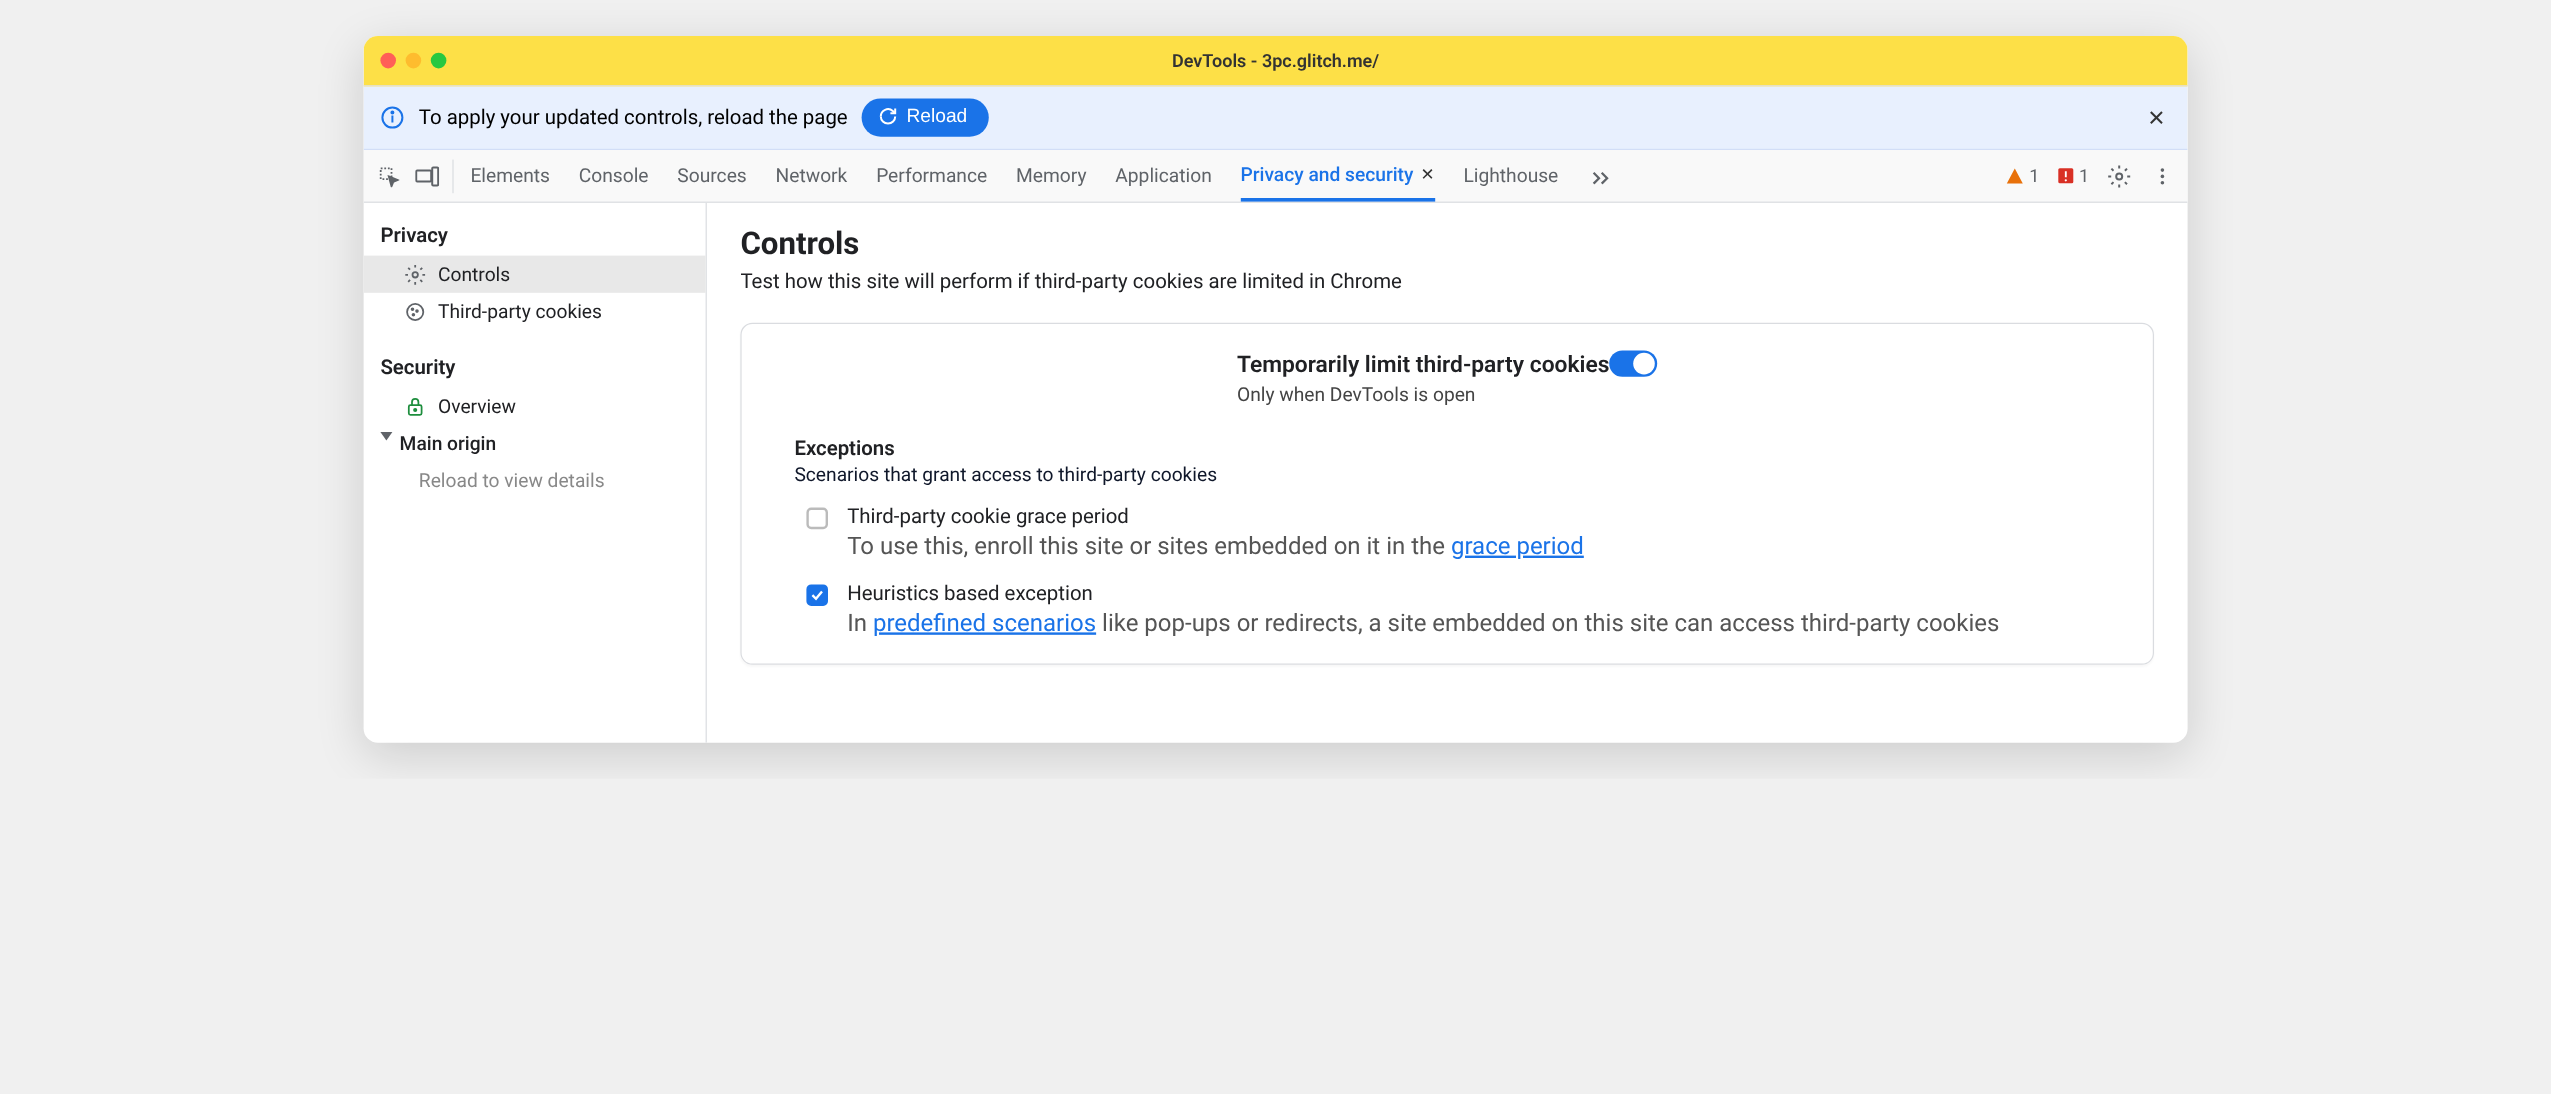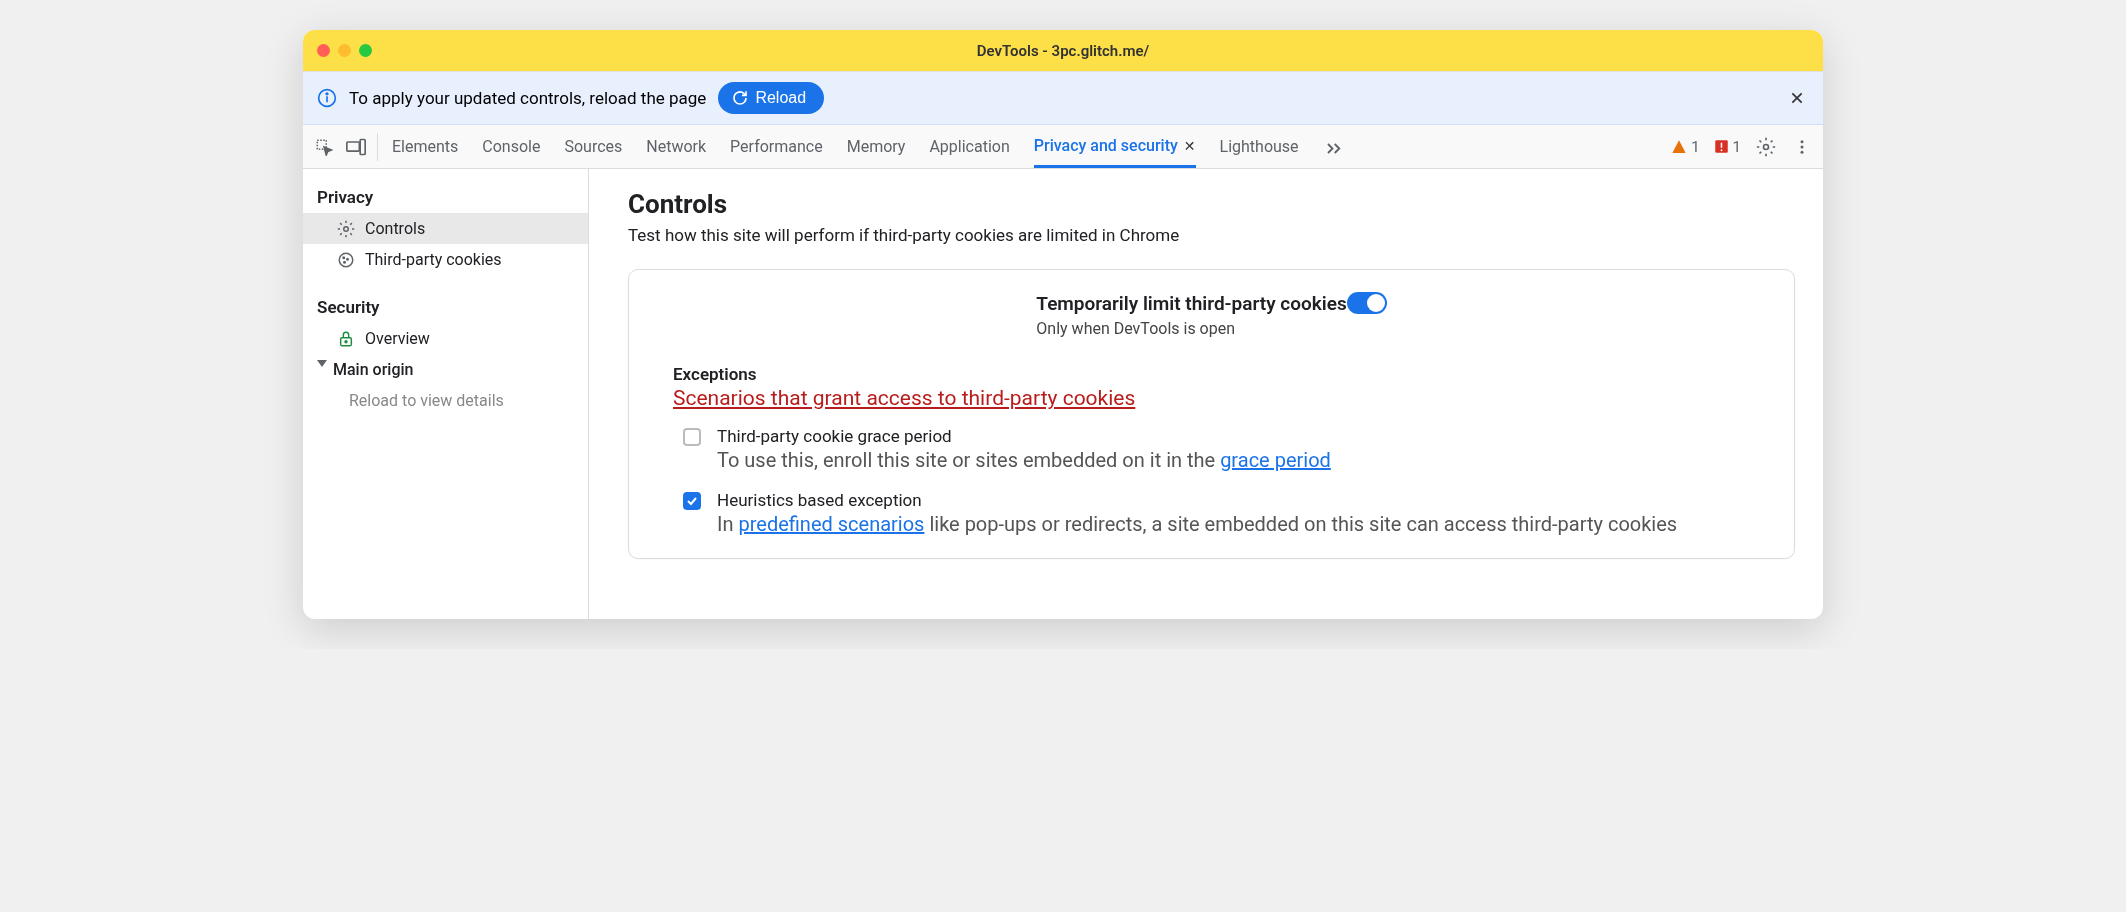--- a/index.html
+++ b/index.html
@@ -60,21 +60,21 @@
     }
     .info-text { font-size: 17px; color: #000000; }
     .reload-btn {
       background: #1a73e8;
       color: #fff;
       border: none;
       border-radius: 20px;
       padding: 7px 18px 7px 14px;
       font-size: 16px;
       display: inline-flex;
-      align-items: center;
+      align-items: flex-start;
       gap: 7px;
       cursor: pointer;
       font-weight: 500;
     }
     .info-close {
       margin-left: auto;
       width: 24px; height: 24px;
       display:flex; align-items:center; justify-content:center;
       cursor:pointer;
       color: #444;
@@ -113,21 +113,20 @@
     .tab-close { font-size: 14px; cursor:pointer; padding-left:2px; color:#333;}
     .tabbar-right {
       margin-left: auto;
       display:flex; align-items:center; gap: 14px;
       color: #5f6368;
     }
     .warn-count { display: inline-flex; align-items:center; gap:4px; font-size:15px;}
     .body {
       display: flex;
       min-height: 450px;
-      gap: 11px;
     }
     .sidebar {
       width: 286px;
       border-right: 1px solid #dadce0;
       padding-top: 10px;
       font-size: 16px;
     }
     .sb-heading {
       padding: 8px 14px 6px;
       font-weight: 600;
@@ -202,21 +201,21 @@
     .toggle::after {
       content:"";
       position:absolute;
       right:2px; top:2px;
       width:18px; height:18px;
       border-radius:50%;
       background:#fff;
     }
     .exceptions { padding-left: 18px;}
     .exc-title { font-size:17px; font-weight:600; color:#202124; margin-bottom:2px;}
-    .exc-sub { font-size:21px; color:#b91c1c; margin-bottom:16px;text-decoration:underline;}
+    .exc-sub { font-size:16px; color:#0f172a; margin-bottom:16px;}
     .exc-item {
       display:flex;
       gap: 16px;
       align-items: flex-start;
       padding-left: 10px;
       margin-bottom: 18px;
     }
     .checkbox {
       width:18px; height:18px;
       border: 2px solid #bbb;

